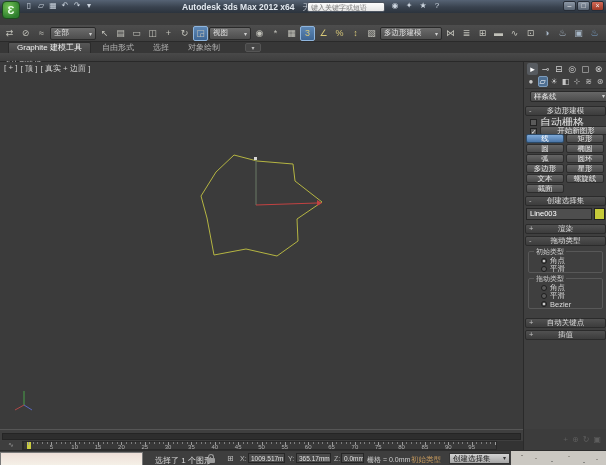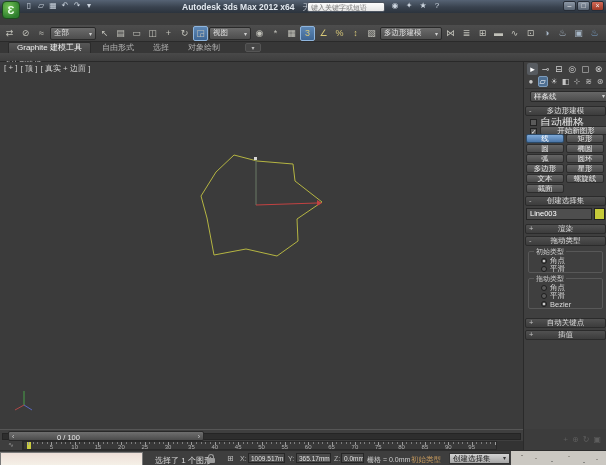--- a/index.html
+++ b/index.html
@@ -345,25 +345,20 @@
       <span>自动关键点</span>
     </div>
     <div class="ro" style="top:268px">
       <span class="pm">+</span>
       <span>插值</span>
     </div>
   </div>
 
   <div class="timeslider">
     <div class="ts-groove"></div>
-    <div class="ts-handle">
-      <span class="ts-prev">‹</span>
-      <span class="lab">0 / 100</span>
-      <span class="ts-next">›</span>
-    </div>
   </div>
 
   <div class="trackbar">
     <div class="mcurve">
       <span>∿</span>
     </div>
     <div class="ruler">
       <div class="marker" style="left: 3px;"></div>
     <div class="tick major" style="left: 4px;"></div>
         <div class="tick" style="left: 8.67px;"></div>

